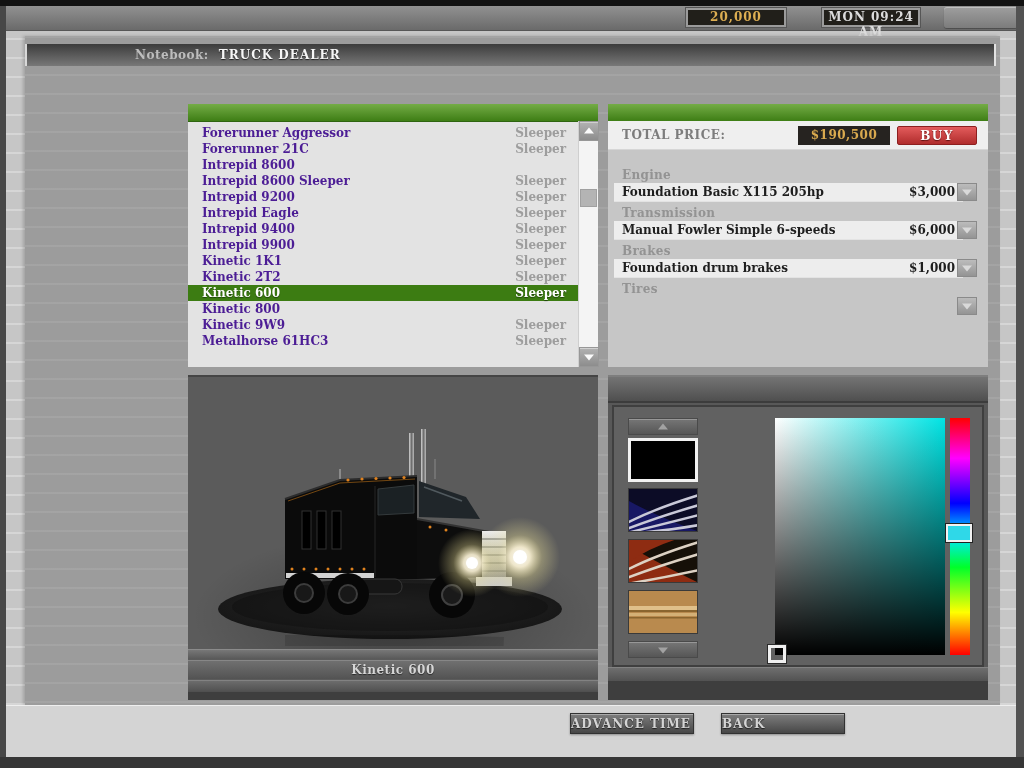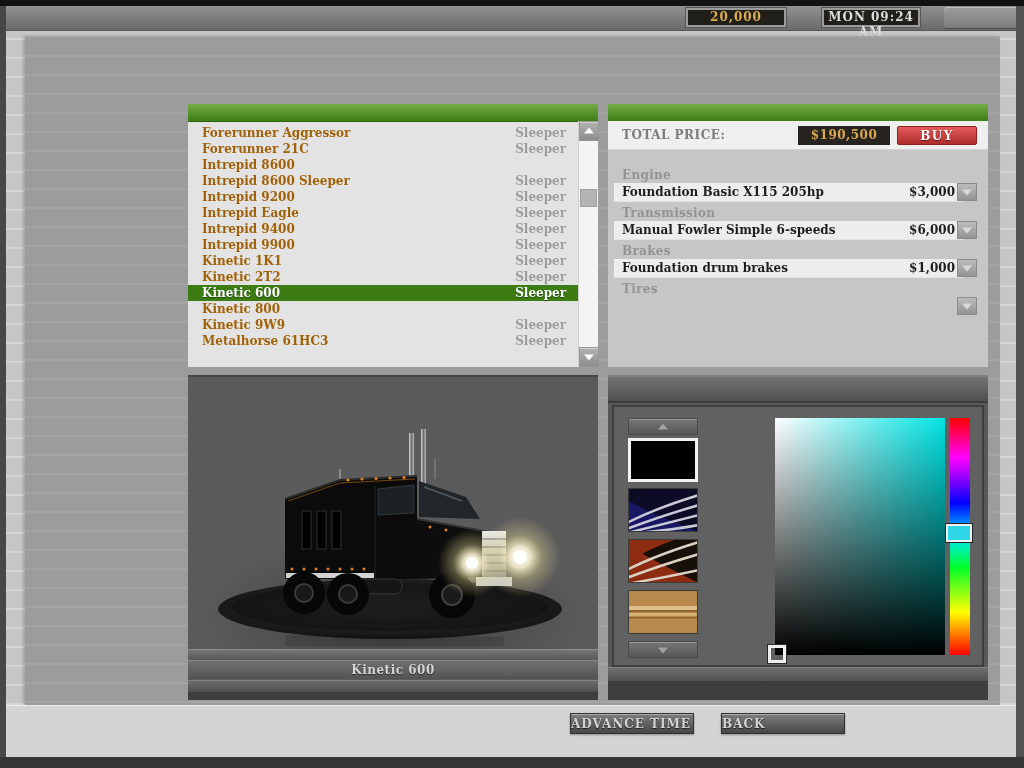--- a/index.html
+++ b/index.html
@@ -43,21 +43,21 @@
   .notebook-bar .nb-title{color:#f6f6f6;letter-spacing:1px;text-shadow:0 1px 1px #222;}
 
   .green-hdr{position:absolute;left:0;top:0;right:0;height:17px;
              background:linear-gradient(#74ac46,#3e7e15);border-bottom:1px solid #2e6410;}
 
   
   .list-panel{left:188px;top:104px;width:410px;height:263px;background:#e3e3e3;}
   .list-body{position:absolute;left:0;top:17px;width:390px;height:246px;padding-top:4px;box-sizing:border-box;}
   .list-row{height:16px;line-height:16px;display:flex;justify-content:space-between;
             padding:0 12px 0 14px;font-size:12px;font-weight:bold;}
-  .list-row .truck-name{color:#a16207;}
+  .list-row .truck-name{color:#4c1d95;}
   .list-row .truck-cab{color:#9d9d9d;}
   .list-row.selected{background:#3c7c12;}
   .list-row.selected .truck-name,.list-row.selected .truck-cab{color:#ffffff;text-shadow:0 1px 1px #1d420a;}
 
   .scrollbar{position:absolute;left:390px;top:17px;width:20px;height:246px;background:#f4f4f4;border-left:1px solid #cfcfcf;box-sizing:border-box;}
   .sb-btn{position:absolute;left:0;width:20px;height:20px;background:linear-gradient(#b2b2b2,#8d8d8d);
           border:1px solid #979797;box-sizing:border-box;box-shadow:inset 0 1px 0 rgba(255,255,255,.4);}
   .sb-up{top:0;}
   .sb-down{bottom:0;}
   .tri-up{position:absolute;left:50%;top:50%;transform:translate(-50%,-58%);
@@ -144,20 +144,23 @@
 
   <div class="abs topbar">
     <div class="cur-chip">$</div>
     <div class="lcd money">20,000</div>
     <div class="lcd time">MON 09:24 AM</div>
     <div class="topbar-spacer"></div>
   </div>
 
   <div class="abs main-panel"></div>
 
+  <div class="abs notebook-bar">
+    <span class="nb-label">Notebook:</span><span class="nb-title">TRUCK DEALER</span>
+  </div>
 
   <div class="abs list-panel">
     <div class="green-hdr"></div>
     <div class="list-body">
         <div class="list-row">
           <span class="truck-name">Forerunner Aggressor</span>
           <span class="truck-cab">Sleeper</span>
         </div>
         <div class="list-row">
           <span class="truck-name">Forerunner 21C</span>

